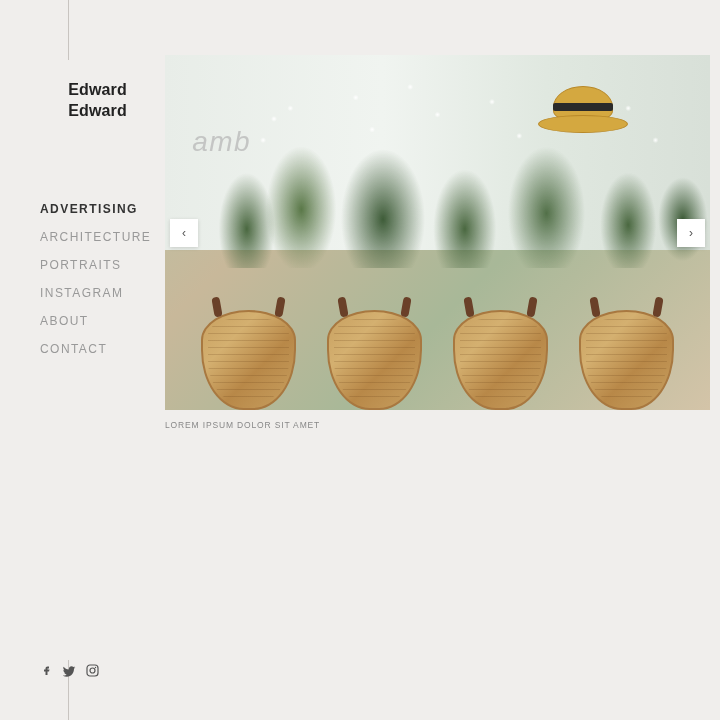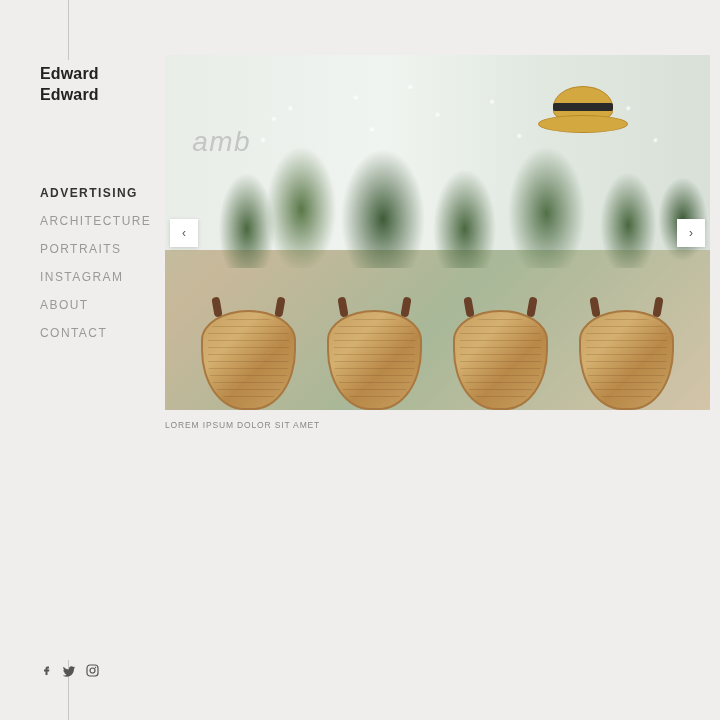--- a/index.html
+++ b/index.html
@@ -42,22 +42,23 @@
       left: 0;
       top: 0;
       width: 155px;
       height: 720px;
       display: flex;
       flex-direction: column;
       padding: 30px 0 30px 40px;
     }
 
     .logo {
-      margin-top: 34px;
+      margin-top: 50px;
       margin-bottom: 80px;
+      text-align: center;
     }
 
     .logo h1 {
       font-size: 16px;
       font-weight: 700;
       color: #222;
       line-height: 1.3;
       letter-spacing: 0.01em;
     }
 

